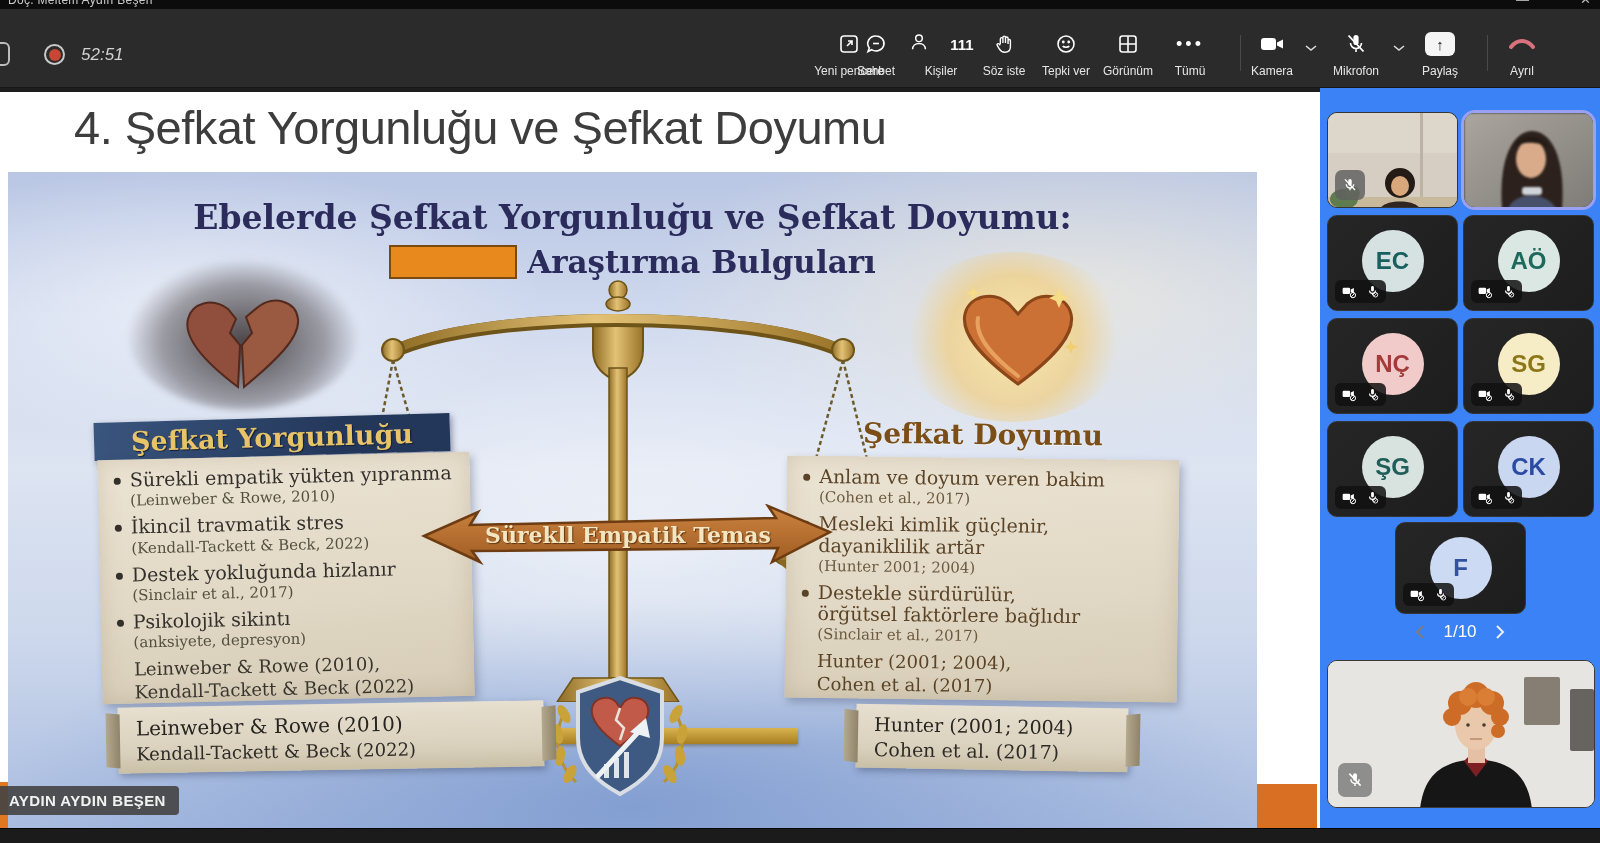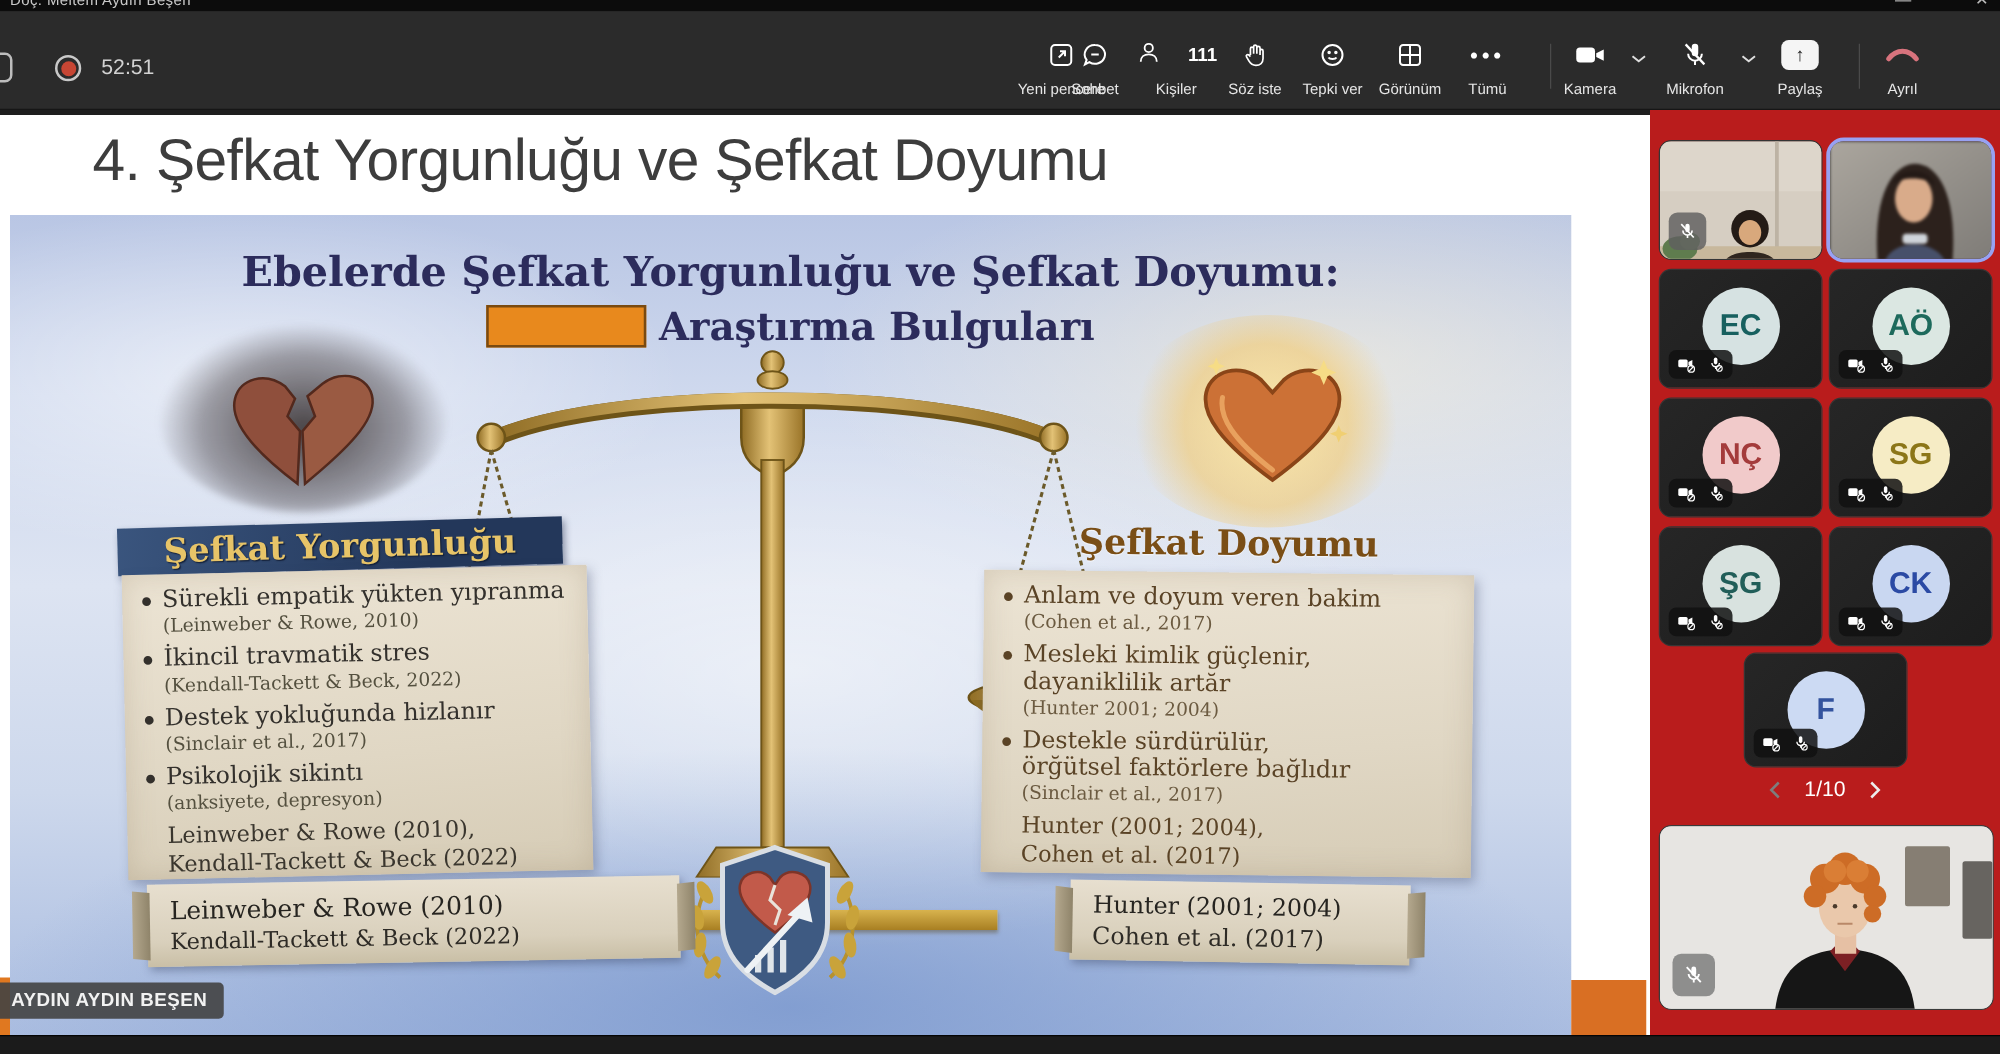--- a/index.html
+++ b/index.html
@@ -8,21 +8,21 @@
   #window { position:relative; width:1600px; height:843px; background:#1e1e1e; overflow:hidden; }
 
   
   #titlebar { position:absolute; left:0; top:0; width:1600px; height:9px; background:#0c0c0c; overflow:hidden; }
   #titlebar .ttext { position:absolute; left:8px; top:-7px; font-size:12px; color:#c9c9c9; letter-spacing:.3px; }
   #titlebar .wctl { position:absolute; top:-8px; font-size:13px; color:#bbb; }
 
   
   #toolbar { position:absolute; left:0; top:9px; width:1600px; height:79px; background:#2b2b2b;
     border-bottom:1px solid #161616; overflow:hidden; }
-  .rec-wrap { position:absolute; left:44px; top:35px; display:flex; align-items:flex-start; gap:16px; }
+  .rec-wrap { position:absolute; left:44px; top:35px; display:flex; align-items:center; gap:16px;font-style:italic; }
   .rec-ring { width:21px; height:21px; border-radius:50%; border:2px solid #c9c9c9;
     display:flex; align-items:center; justify-content:center; }
   .rec-dot { width:12px; height:12px; border-radius:50%; background:#c74634; }
   .rec-time { font-size:17px; color:#d2d2d2; }
   .clip-icon { position:absolute; left:-14px; top:33px; width:24px; height:24px;
     border:2px solid #bdbdbd; border-radius:6px; }
 
   .tbtn { position:absolute; top:22px; width:84px; display:flex; flex-direction:column;
     align-items:center; gap:7px; cursor:default; }
   .tbtn .ic { height:26px; display:flex; align-items:center; justify-content:center; gap:20px; }
@@ -106,21 +106,21 @@
     background:linear-gradient(180deg,#d8b34e,#a87f22); box-shadow:0 2px 3px rgba(80,60,10,.4); }
 
   
   #orange-right { position:absolute; left:1257px; top:692px; width:60px; height:48px; background:#d96f23; }
   #orange-left { position:absolute; left:0px; top:690px; width:8px; height:50px; background:#e07820; }
   #name-label { position:absolute; left:0; top:694px; background:rgba(66,66,66,.9);
     border-radius:0 4px 4px 0; padding:6px 13px 6px 9px; font-size:15px; font-weight:600;
     color:#f2f2f2; letter-spacing:.4px; }
 
   
-  #sidebar { position:absolute; left:1320px; top:88px; width:280px; height:740px; background:#b91c1c; }
+  #sidebar { position:absolute; left:1320px; top:88px; width:280px; height:740px; background:#3b82f6; }
   .tile { position:absolute; width:131px; height:96px; border-radius:10px; overflow:hidden;
     background:linear-gradient(135deg,#262626,#1d1d1d); border:1px solid #353535; }
   .avatar { position:absolute; left:50%; top:14px; transform:translateX(-50%); width:62px; height:62px;
     border-radius:50%; display:flex; align-items:center; justify-content:center;
     font-size:24px; font-weight:600; }
   .pill { position:absolute; left:7px; bottom:7px; background:rgba(16,16,16,.85); border-radius:6px;
     padding:4px 7px; display:flex; gap:9px; align-items:center; }
   .mic-sq { position:absolute; left:7px; bottom:7px; width:30px; height:30px; border-radius:7px;
     background:rgba(95,95,95,.82); display:flex; align-items:center; justify-content:center; }
   #tile-active { outline:3px solid #98a1f2; outline-offset:-1px; border-radius:12px; }
@@ -378,20 +378,32 @@
             <span class="dot"></span>
             <span>
           <span class="bt">Destekle sürdürülür,
 örğütsel faktörlere bağlıdır</span><br>
           <span class="bc">(Sinclair et al., 2017)</span></span>
           </div>
         <div class="pfoot">Hunter (2001; 2004),
 Cohen et al. (2017)</div>
       </div>
 
+      <div class="banner-center">
+        <svg width="416" height="62" viewBox="0 0 416 62">
+          <defs>
+              <linearGradient id="bg2" x1="0" y1="0" x2="0" y2="1">
+            <stop offset="0" stop-color="#cd8440"></stop>
+                <stop offset="1" stop-color="#a05c22"></stop>
+              </linearGradient>
+            </defs>
+          <polygon points="4,32 58,8 50,21 356,14 348,2 410,28 352,58 358,44 52,47 60,58" fill="url(#bg2)" stroke="#6e3c12" stroke-width="2.5"></polygon>
+        </svg>
+        <div class="btxt">Sürekll Empatik Temas</div>
+      </div>
 
       <div class="gold-band"></div>
       <svg style="position:absolute;left:530px;top:500px" width="164" height="128" viewBox="0 0 164 128">
         <g stroke="#b6912e" stroke-width="3" fill="none">
           <path d="M38 110 C18 92 14 60 28 38"></path>
             <path d="M126 110 C146 92 150 60 136 38"></path>
         </g>
         <g fill="#c9a33a">
           <ellipse cx="26" cy="42" rx="5" ry="10" transform="rotate(-30 26 42)"></ellipse>
           <ellipse cx="20" cy="62" rx="5" ry="10" transform="rotate(-12 20 62)"></ellipse>

